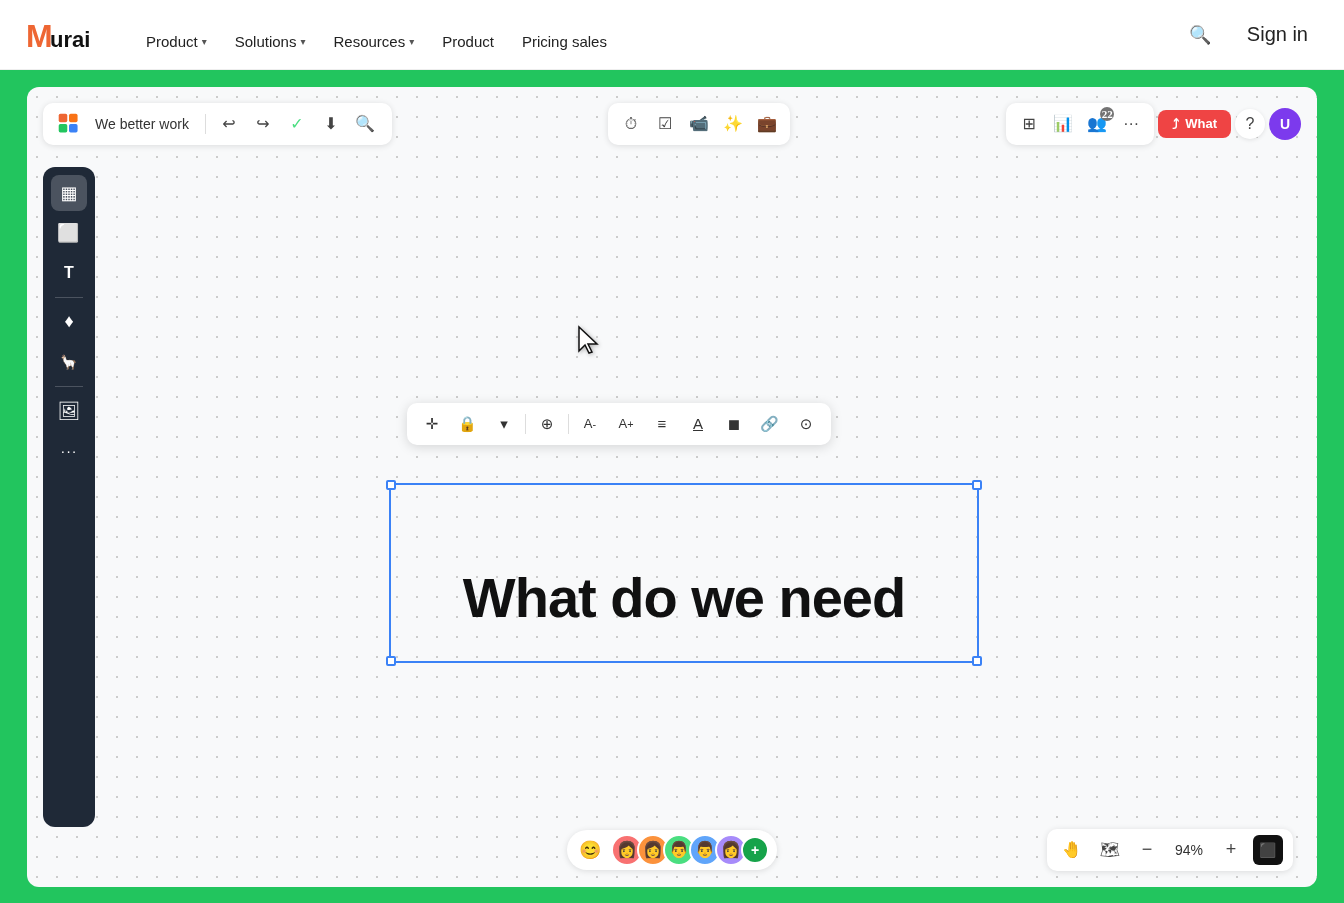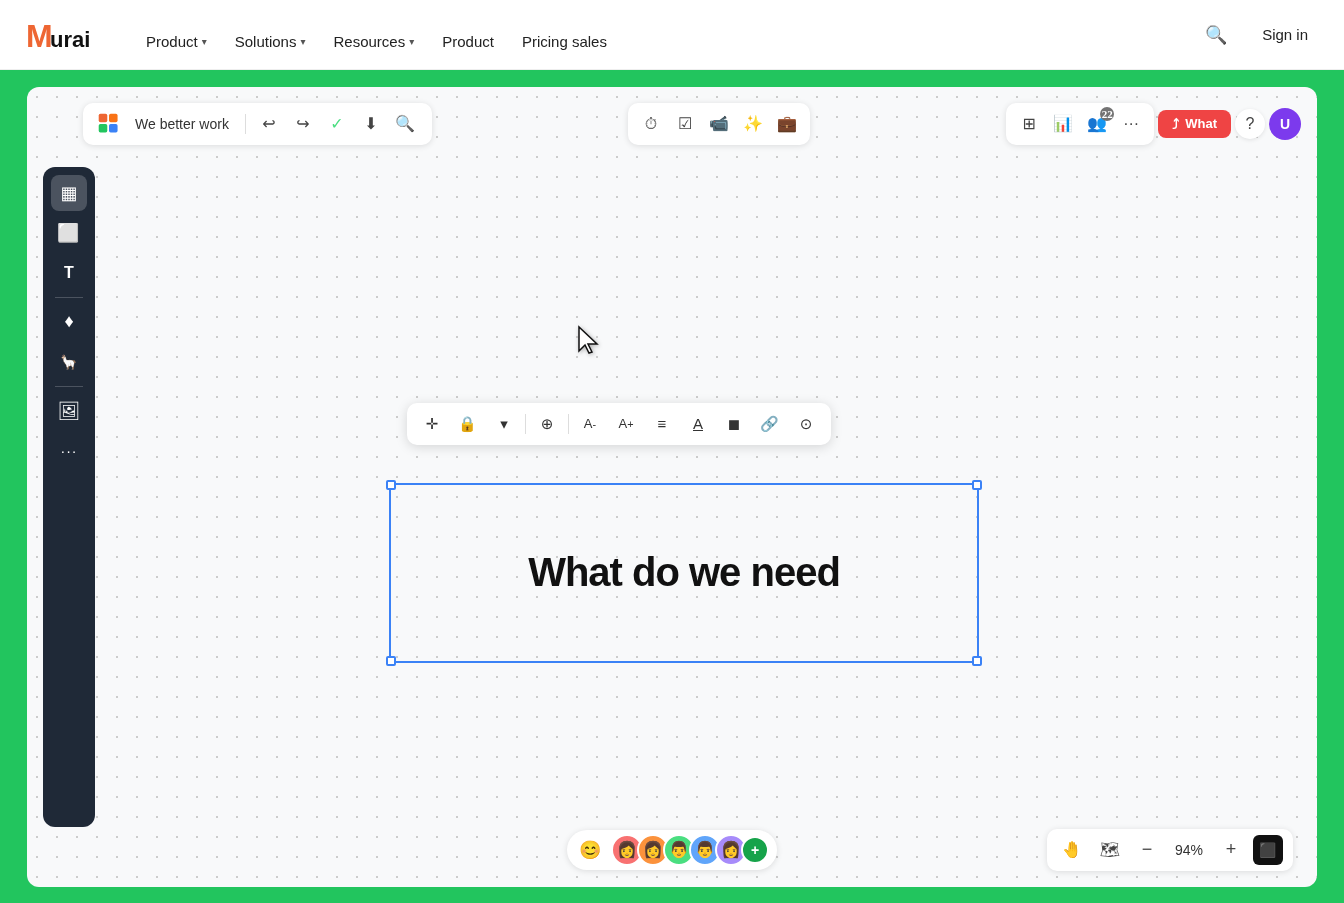--- a/index.html
+++ b/index.html
@@ -7,40 +7,40 @@
 
     
     .nav { display: flex; align-items: center; height: 70px; padding: 0 24px; border-bottom: 1px solid #eee; background: #fff; }
     .nav-logo { display: flex; align-items: center; margin-right: 32px; }
     .nav-logo svg { width: 80px; height: 36px; }
     .nav-items { display: flex; align-items: center; gap: 8px; flex: 1; }
     .nav-item { display: flex; align-items: center; gap: 4px; padding: 6px 10px; font-size: 15px; color: #222; cursor: pointer; border-radius: 6px; font-weight: 500; margin-top: 13px; }
     .nav-item .chevron { font-size: 10px; color: #555; }
     .nav-right { display: flex; align-items: center; gap: 16px; }
     .search-icon-nav { width: 36px; height: 36px; display: flex; align-items: center; justify-content: center; cursor: pointer; font-size: 18px; }
-    .signin-btn { font-size: 15px; color: #222; cursor: pointer; font-weight: 500; padding: 8px 12px; }
+    .signin-btn { font-size: 20px; color: #222; cursor: pointer; font-weight: 500; padding: 8px 12px; }
     .signup-btn { background: #111; color: #fff; padding: 10px 20px; border-radius: 8px; font-size: 15px; font-weight: 600; cursor: pointer; white-space: nowrap; }
 
     
     .canvas-wrapper { width: 1344px; height: 833px; background: #22c55e; display: flex; align-items: center; justify-content: center; position: relative; }
     .canvas-inner { width: 1290px; height: 800px; background: #f8f9fa; border-radius: 12px; position: relative; overflow: hidden; }
 
     
     .canvas-inner::before {
       content: '';
       position: absolute;
       inset: 0;
       background-image: radial-gradient(circle, #ccc 1px, transparent 1px);
       background-size: 20px 20px;
       z-index: 0;
     }
 
     
     .toolbar-top { position: absolute; top: 16px; left: 16px; right: 16px; display: flex; align-items: center; justify-content: space-between; z-index: 10; }
-    .toolbar-left { display: flex; align-items: center; gap: 4px; background: #fff; border-radius: 10px; padding: 6px 12px; box-shadow: 0 1px 6px rgba(0,0,0,0.12); margin-left: 40px; }
+    .toolbar-left { display: flex; align-items: center; gap: 4px; background: #fff; border-radius: 10px; padding: 6px 12px; box-shadow: 0 1px 6px rgba(0,0,0,0.12); }
     .toolbar-logo { width: 28px; height: 28px; display: flex; align-items: center; justify-content: center; }
     .toolbar-title { font-size: 14px; color: #333; margin: 0 8px; font-weight: 500; }
     .toolbar-sep { width: 1px; height: 20px; background: #ddd; margin: 0 4px; }
     .toolbar-btn { width: 30px; height: 30px; display: flex; align-items: center; justify-content: center; border-radius: 6px; cursor: pointer; font-size: 16px; color: #444; }
     .toolbar-btn.active { color: #4ade80; }
 
     .toolbar-center { display: flex; align-items: center; gap: 4px; background: #fff; border-radius: 10px; padding: 6px 8px; box-shadow: 0 1px 6px rgba(0,0,0,0.12); }
     .toolbar-right { display: flex; align-items: center; gap: 4px; }
     .toolbar-right-group { display: flex; align-items: center; gap: 4px; background: #fff; border-radius: 10px; padding: 6px 8px; box-shadow: 0 1px 6px rgba(0,0,0,0.12); }
     .share-btn { background: #ef4444; color: #fff; border-radius: 8px; padding: 6px 14px; font-size: 13px; font-weight: 600; cursor: pointer; display: flex; align-items: center; gap: 6px; }
@@ -55,21 +55,21 @@
     .side-btn.active { background: rgba(255,255,255,0.2); }
     .side-sep { width: 28px; height: 1px; background: rgba(255,255,255,0.2); margin: 2px 0; }
 
     
     .text-toolbar { position: absolute; top: 316px; left: 380px; background: #fff; border-radius: 10px; padding: 6px 10px; display: flex; align-items: center; gap: 6px; box-shadow: 0 2px 12px rgba(0,0,0,0.15); z-index: 10; }
     .text-tool-btn { width: 30px; height: 30px; display: flex; align-items: center; justify-content: center; border-radius: 6px; cursor: pointer; font-size: 15px; color: #333; }
     .text-tool-sep { width: 1px; height: 20px; background: #ddd; }
 
     
     .text-box { position: absolute; top: 396px; left: 362px; width: 590px; height: 180px; border: 2px solid #3b82f6; border-radius: 4px; z-index: 5; background: rgba(255,255,255,0.0); }
-    .text-box-content { width: 100%; height: 100%; display: flex; align-items: center; justify-content: center; font-size: 40px; font-weight: 900; color: #111; letter-spacing: -1px; }
+    .text-box-content { width: 100%; height: 100%; display: flex; align-items: center; justify-content: center; font-size: 56px; font-weight: 900; color: #111; letter-spacing: -1px; margin-top: 25px; }
     
     .handle { position: absolute; width: 10px; height: 10px; background: #fff; border: 2px solid #3b82f6; border-radius: 2px; }
     .handle.tl { top: -5px; left: -5px; }
     .handle.tr { top: -5px; right: -5px; }
     .handle.bl { bottom: -5px; left: -5px; }
     .handle.br { bottom: -5px; right: -5px; }
 
     
     .cursor { position: absolute; top: 238px; left: 548px; z-index: 20; pointer-events: none; }
     .cursor svg { width: 28px; height: 32px; filter: drop-shadow(1px 1px 2px rgba(0,0,0,0.3)); }

